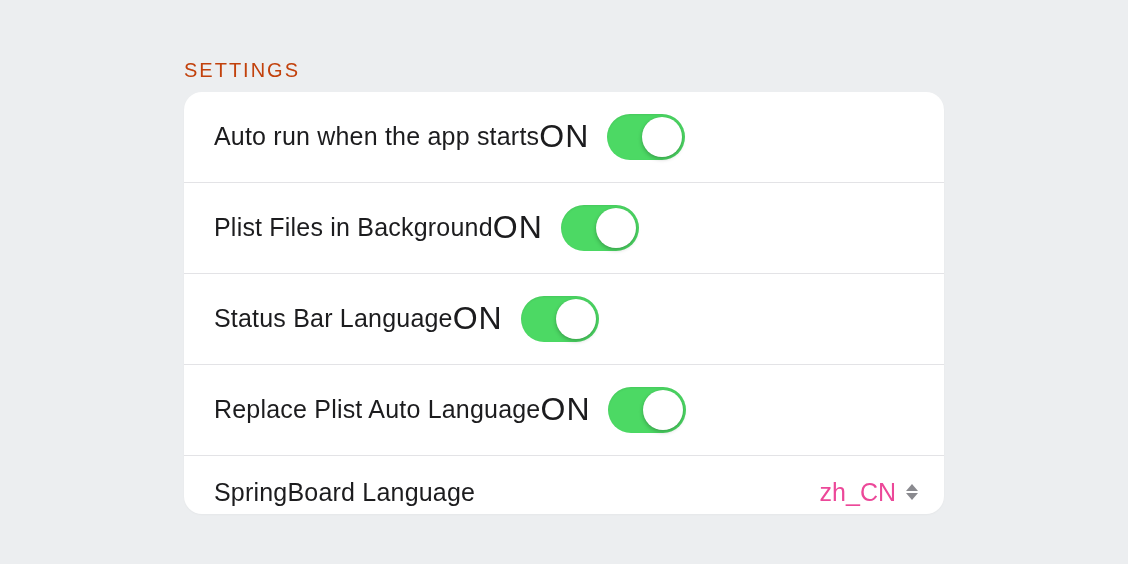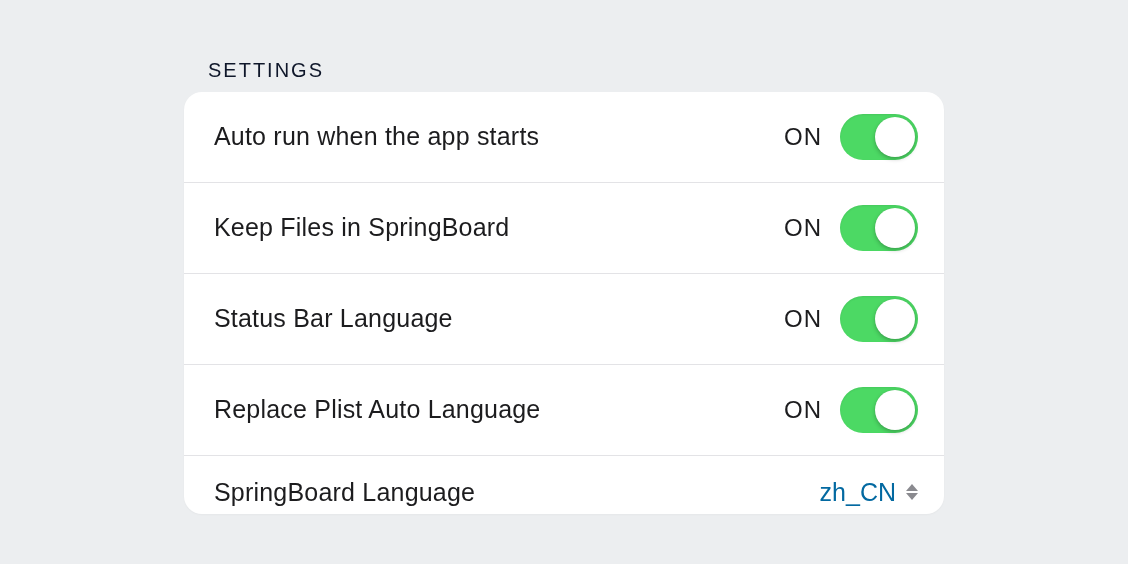--- a/index.html
+++ b/index.html
@@ -17,55 +17,53 @@
       justify-content: center;
       overflow: hidden;
     }
     .container {
       width: 760px;
       padding-top: 8px;
     }
     .section-header {
       font-size: 20px;
       letter-spacing: 2px;
-      color: #0f172a;
+      color: #c2410c;
       text-transform: uppercase;
-      margin-left: 24px;
       margin-bottom: 10px;
       font-weight: 400;
     }
     .card {
       background: #ffffff;
       border-radius: 18px;
       overflow: hidden;
       box-shadow: 0 1px 2px rgba(0,0,0,0.03);
     }
     .row {
       display: flex;
       align-items: center;
-      justify-content: space-between;
       padding: 22px 26px 22px 30px;
       border-bottom: 1px solid #e3e3e6;
     }
     .row:last-child {
       border-bottom: none;
     }
     .row-label {
       font-size: 25px;
       color: #1c1c1e;
       font-weight: 500;
       letter-spacing: 0.2px;
     }
     .row-right {
       display: flex;
       align-items: center;
       gap: 18px;
     }
     .state-text {
-      font-size: 24px;
+      font-size: 32px;
       color: #1c1c1e;
       font-weight: 500;
       letter-spacing: 1px;
     }
     .toggle {
       width: 78px;
       height: 46px;
       background: #4cd964;
       border-radius: 23px;
       position: relative;
@@ -87,21 +85,21 @@
       align-items: center;
       justify-content: space-between;
     }
     .select-value-wrap {
       display: flex;
       align-items: center;
       gap: 10px;
     }
     .select-value {
       font-size: 25px;
-      color: #0369a1;
+      color: #ec4899;
       font-weight: 400;
     }
     .chevron-updown {
       display: flex;
       flex-direction: column;
       align-items: center;
       justify-content: center;
       gap: 2px;
       color: #8a8a8f;
     }
@@ -130,21 +128,21 @@
       <div class="row-label">Auto run when the app starts</div>
       <div class="row-right">
         <div class="state-text">ON</div>
         <div class="toggle">
           <div class="toggle-knob"></div>
         </div>
       </div>
     </div>
 
     <div class="row">
-      <div class="row-label">Keep Files in SpringBoard</div>
+      <div class="row-label">Plist Files in Background</div>
       <div class="row-right">
         <div class="state-text">ON</div>
         <div class="toggle">
           <div class="toggle-knob"></div>
         </div>
       </div>
     </div>
 
     <div class="row">
       <div class="row-label">Status Bar Language</div>

